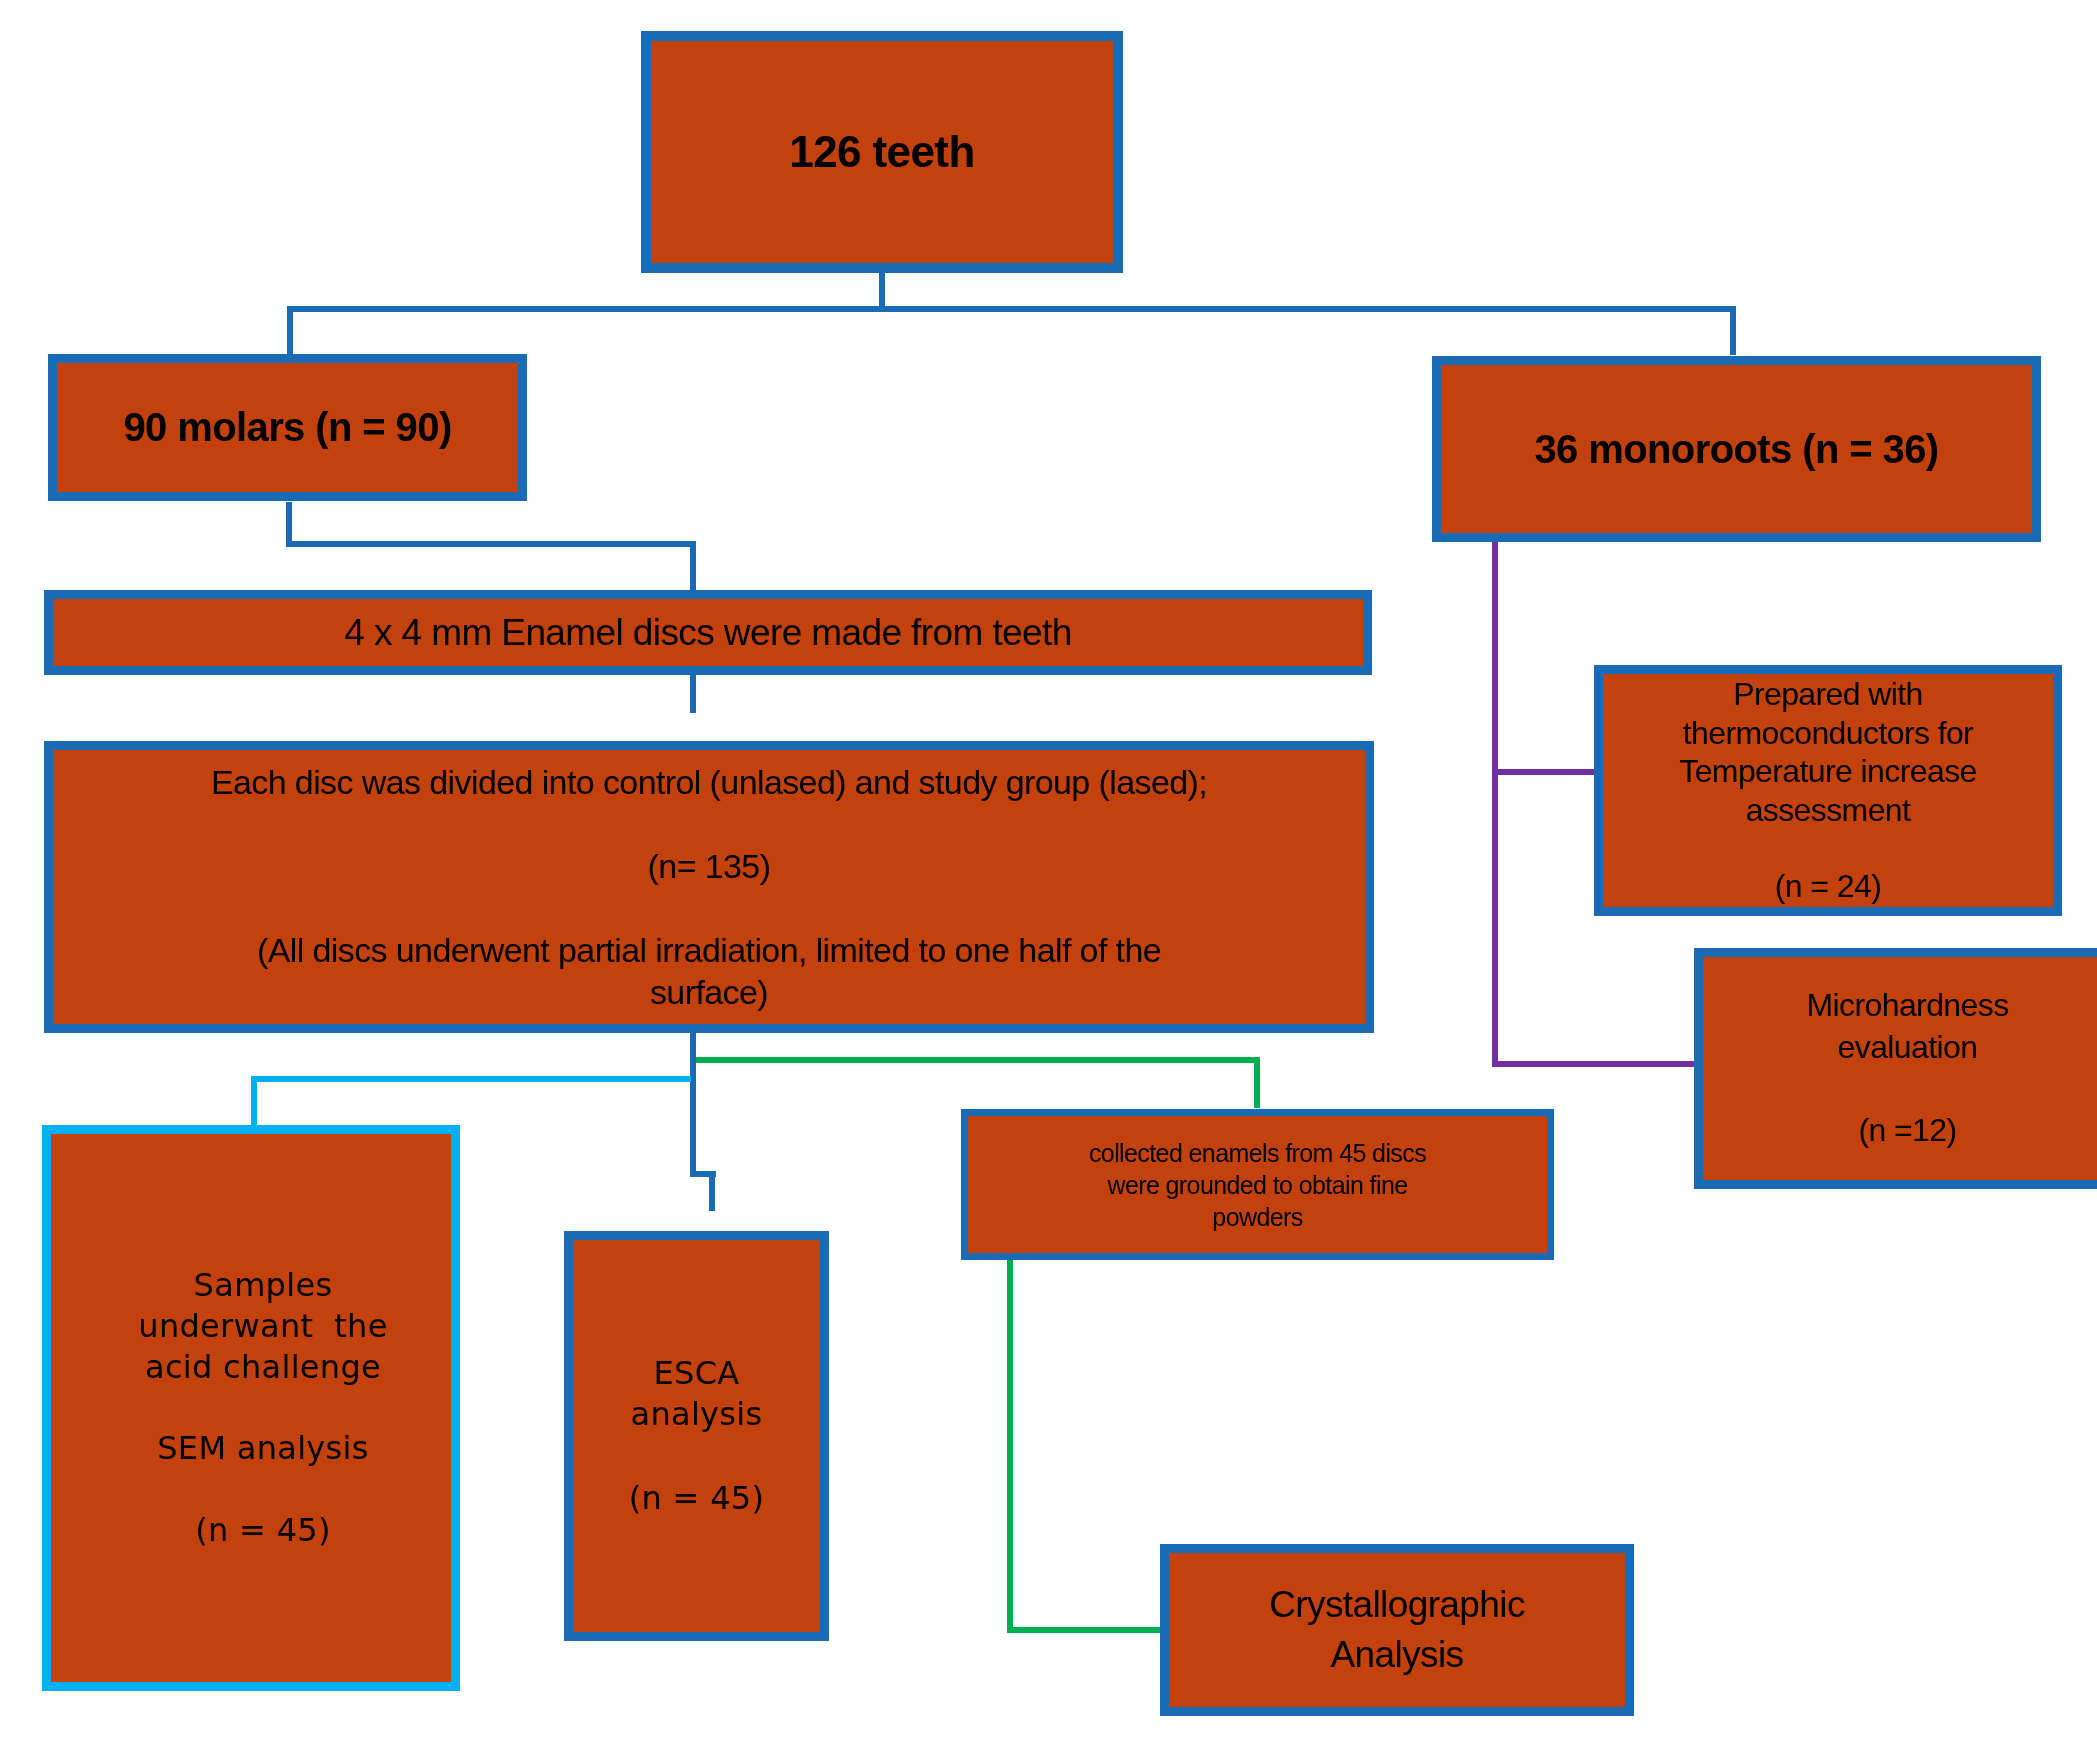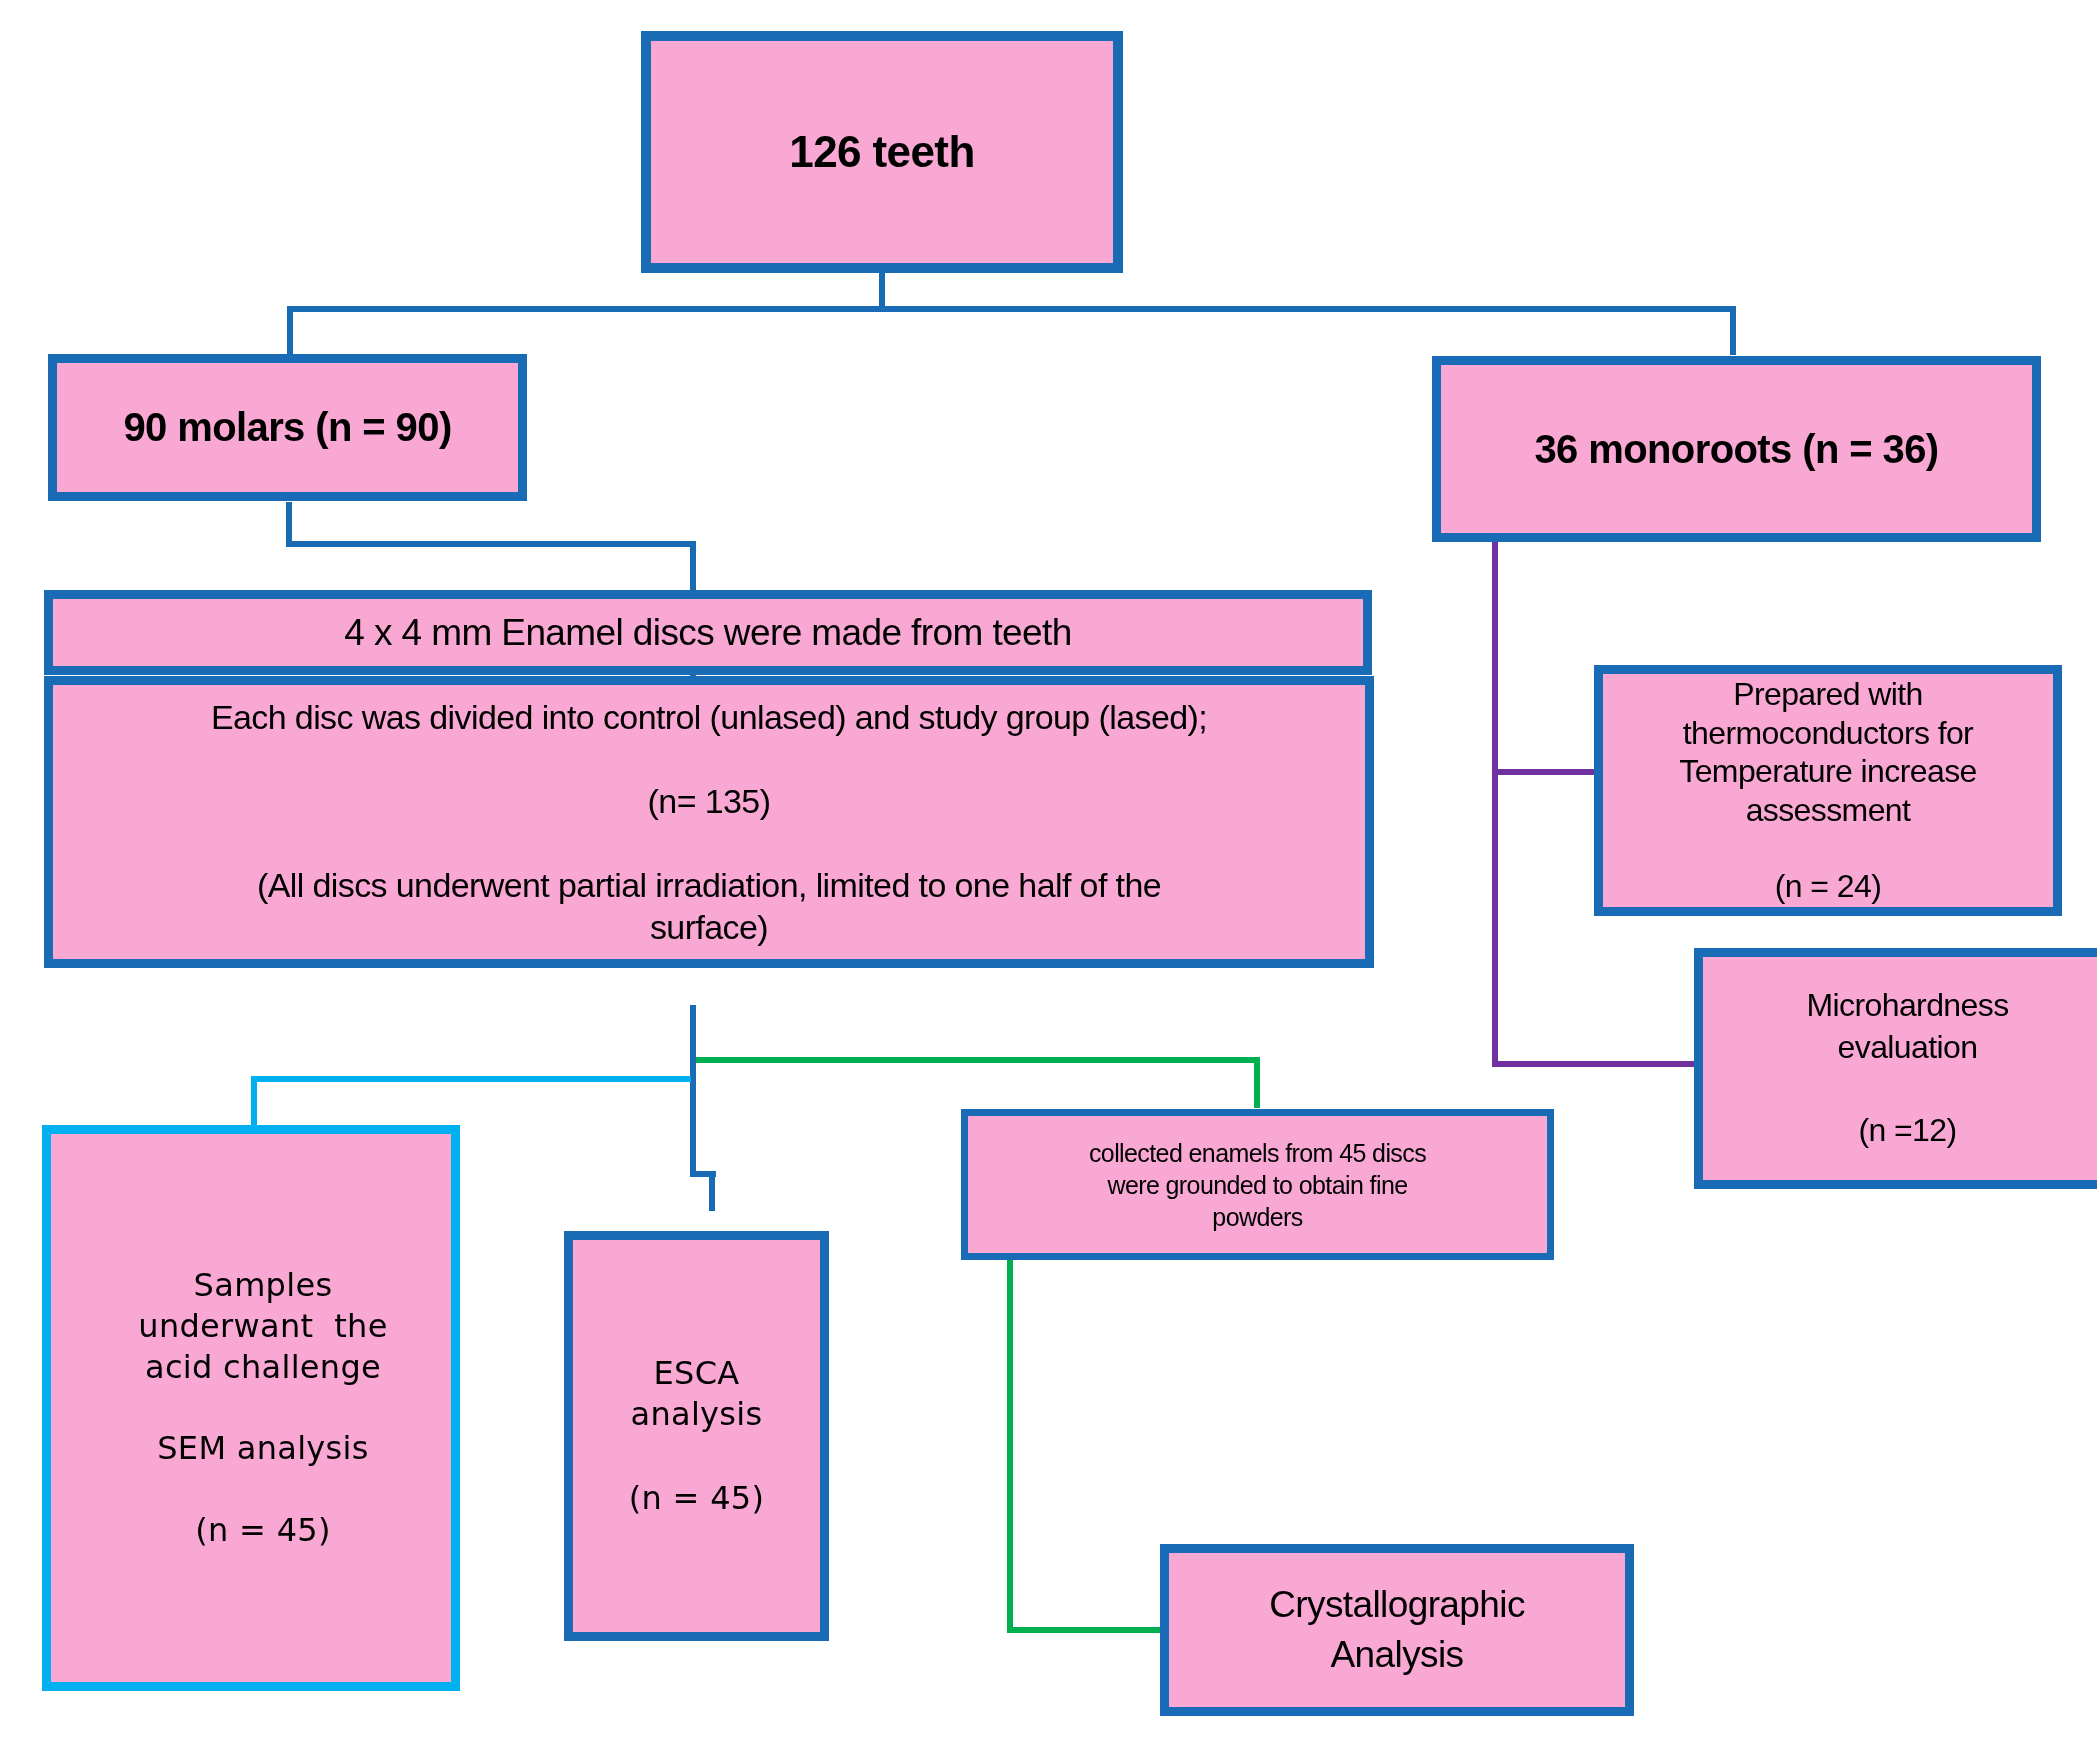--- a/index.html
+++ b/index.html
@@ -14,21 +14,21 @@
     width:2097px;
     height:1748px;
     background:#ffffff;
     font-family:"Liberation Sans",sans-serif;
     color:#000000;
     overflow:hidden;
   }
   .box{
     position:absolute;
     box-sizing:border-box;
-    background:#f9a8d4;
+    background:#c2410c;
     border:9px solid var(--blue);
     display:flex;
     align-items:center;
     justify-content:center;
     text-align:center;
     white-space:pre-wrap;
     z-index:2;
   }
   .bold{font-weight:700;}
   .cond{letter-spacing:-0.6px;}
@@ -38,21 +38,21 @@
   .l-blue{background:var(--blue);}
   .l-cyan{background:var(--cyan);}
   .l-green{background:var(--green);}
   .l-purple{background:var(--purple);}
 
   
   #box-teeth     {left:641px;top:31px;  width:482px; height:242px;border-width:10.3px;font-size:44px;}
   #box-molars    {left:48px;  top:354px; width:479px; height:147px;font-size:40px;}
   #box-monoroots {left:1432px;top:356px; width:609px; height:186px;font-size:40px;}
   #box-discs     {left:44px;  top:590px; width:1328px;height:85px;font-size:37px;}
-  #box-division  {left:44px;  top:676px;width:1330px;height:292px;font-size:34px;line-height:1.24;}
+  #box-division  {left:44px;  top:741px;width:1330px;height:292px;font-size:34px;line-height:1.24;}
   #box-samples   {left:42px;  top:1125px;width:418px; height:566px;font-size:32px;line-height:1.28;padding-left:24px;}
   #box-esca      {left:564px; top:1211px;width:265px; height:410px;font-size:32px;line-height:1.3;margin-top:20px;}
   #box-collected {left:961px;top:1109px;width:593px; height:151px;font-size:25px;line-height:1.28;border-width:7.7px;}
   #box-crystal   {left:1160px;top:1544px;width:474px; height:172px;font-size:37px;line-height:1.35;}
   #box-prepared  {left:1594px;top:665px;width:468px; height:251px;font-size:32px;line-height:1.2;}
   #box-micro     {left:1694px;top:948px;width:427px; height:241px;font-size:32px;line-height:1.3;}
 </style>
 </head>
 <body>
 

